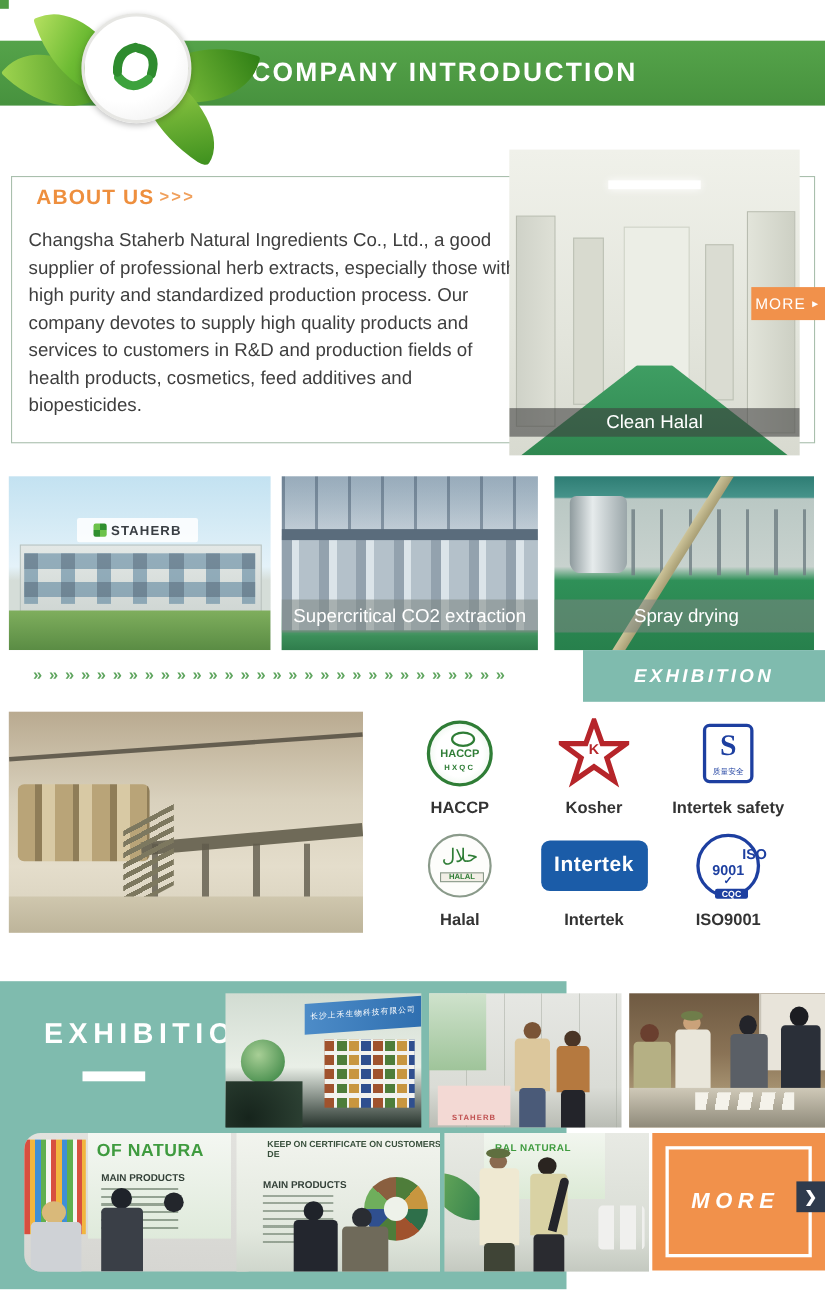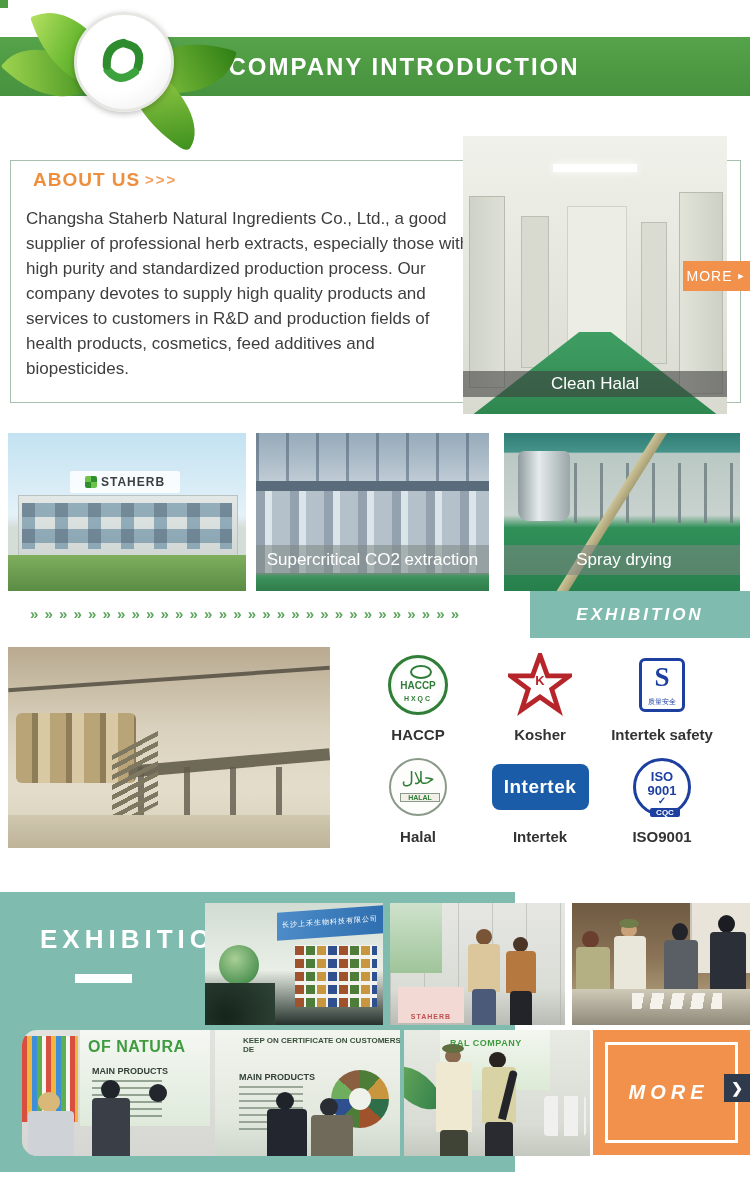--- a/index.html
+++ b/index.html
@@ -123,21 +123,21 @@
   .kosher .k{position:absolute;left:0;top:20px;width:100%;text-align:center;font-size:13px;font-weight:bold;color:#b6252a;}
   .qs{width:46px;height:54px;border:3px solid #1d3fa0;border-radius:6px;box-sizing:border-box;position:relative;background:#fff;}
   .qs .s{position:absolute;left:0;top:1px;width:100%;font-size:27px;font-weight:bold;color:#1d3fa0;font-family:"Liberation Serif",serif;}
   .qs .sub{position:absolute;left:0;bottom:2px;width:100%;font-size:7px;color:#1d3fa0;}
   .halal{width:58px;height:58px;border-radius:50%;border:2px solid #8a9a8a;box-sizing:border-box;position:relative;background:#fdfdfb;}
   .halal .ar{position:absolute;left:0;top:8px;width:100%;font-size:17px;color:#2f7d36;}
   .halal .sub{position:absolute;left:9px;bottom:12px;width:38px;font-size:7px;font-weight:bold;color:#2f7d36;border:1px solid #8a9a8a;background:#f2efe6;}
   .intertek{width:97px;height:46px;border-radius:8px;background:#1b5ca8;color:#fff;font-size:19px;font-weight:bold;
       display:flex;align-items:center;justify-content:center;letter-spacing:.5px;}
   .iso{width:58px;height:58px;border-radius:50%;border:3px solid #1d3fa0;box-sizing:border-box;position:relative;background:#fff;}
-  .iso .l1{position:absolute;left:0;top:8px;width:100%;font-size:13px;font-weight:bold;color:#1d3fa0;}
+  .iso .l1{position:absolute;left:0;top:8px;width:100%;font-size:13px;font-weight:bold;color:#1d3fa0;padding-left:24px;}
   .iso .l2{position:absolute;left:0;top:22px;width:100%;font-size:13px;font-weight:bold;color:#1d3fa0;}
   .iso .chk{position:absolute;left:0;top:34px;width:100%;font-size:10px;font-weight:bold;color:#1d3fa0;}
   .iso .sub{position:absolute;left:14px;bottom:-4px;width:30px;font-size:8px;font-weight:bold;color:#fff;background:#1d3fa0;border-radius:2px;}
 
   
   #exh-bg{left:0;top:892px;width:515px;height:280px;background:#7fbbae;}
   #exh-heading{left:40px;top:924px;font-size:26px;font-weight:bold;color:#fff;letter-spacing:5px;}
   #exh-underline{left:75px;top:974px;width:57px;height:9px;background:#fff;}
   .exh{overflow:hidden;}
   .rowA{top:903px;height:122px;} .rowB{top:1030px;height:126px;}
@@ -410,21 +410,21 @@
       <span class="body" style="left:0;top:17px;width:40px;height:48px;background:#23262e;"></span>
     </div>
     <div class="abs fig" style="left:96px;top:68px;">
       <span class="head" style="left:9px;top:0;width:18px;height:18px;background:#2a2d33;"></span>
       <span class="body" style="left:0;top:17px;width:42px;height:42px;background:#6f6a5a;"></span>
     </div>
   </div>
   <div class="abs exh rowB" id="exh-6">
     <div class="abs e6-leaf"></div>
     <div class="abs e6-poster"></div>
-    <div class="abs e6-t1">RAL COMPANY</div>
+    <div class="abs e6-t1">RAL NATURAL</div>
     <div class="abs fig" style="left:36px;top:14px;">
       <span class="head" style="left:5px;top:5px;width:16px;height:14px;background:#8a6a4f;"></span>
       <span class="head" style="left:2px;top:0;width:22px;height:9px;background:#5f6f3f;"></span>
       <span class="body" style="left:-4px;top:18px;width:36px;height:70px;background:#efe9d2;"></span>
       <span class="body" style="left:0;top:86px;width:28px;height:26px;background:#3f4436;"></span>
     </div>
     <div class="abs fig" style="left:78px;top:22px;">
       <span class="head" style="left:7px;top:0;width:17px;height:16px;background:#2a2420;"></span>
       <span class="body" style="left:0;top:15px;width:34px;height:56px;background:#d9d2a4;"></span>
       <span class="body" style="left:3px;top:70px;width:28px;height:40px;background:#2a2b30;"></span>

